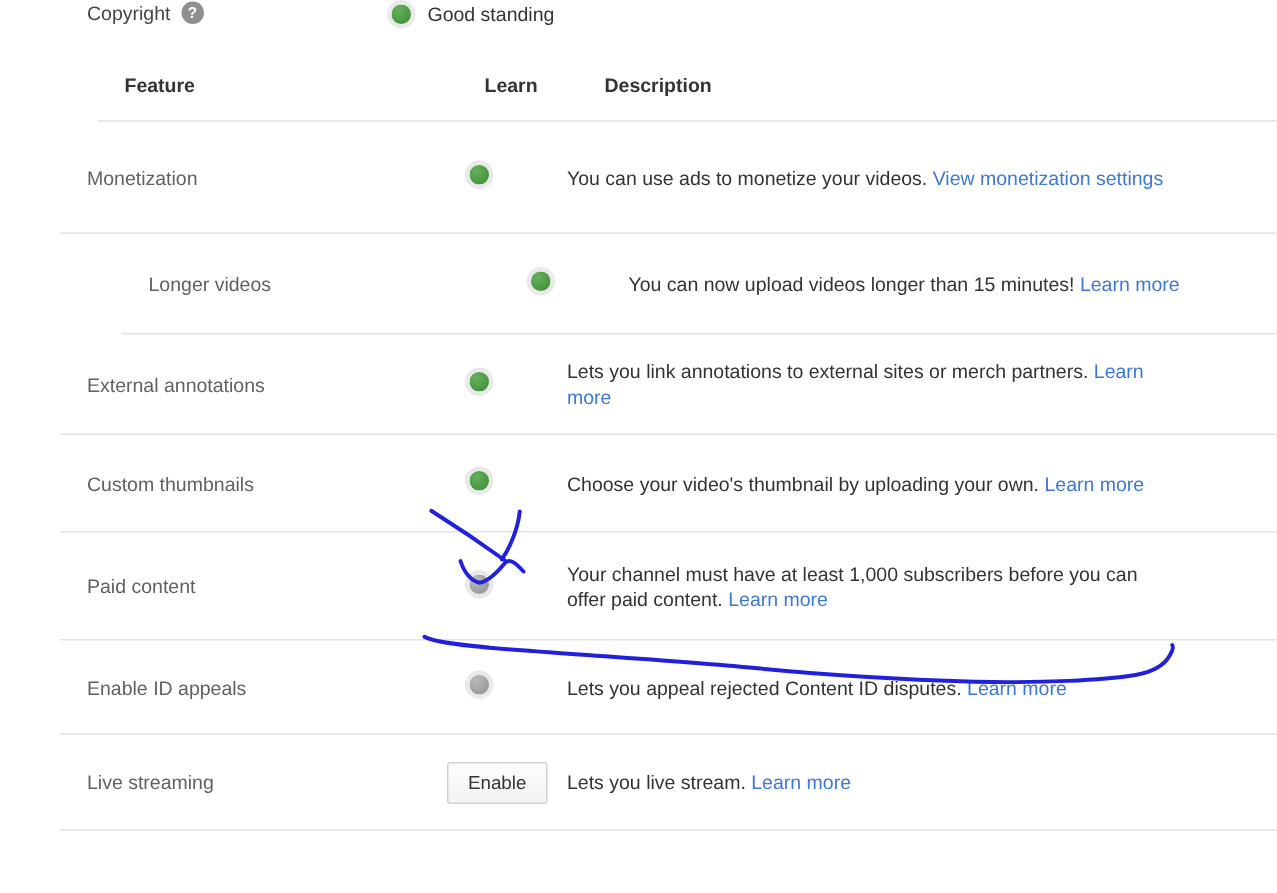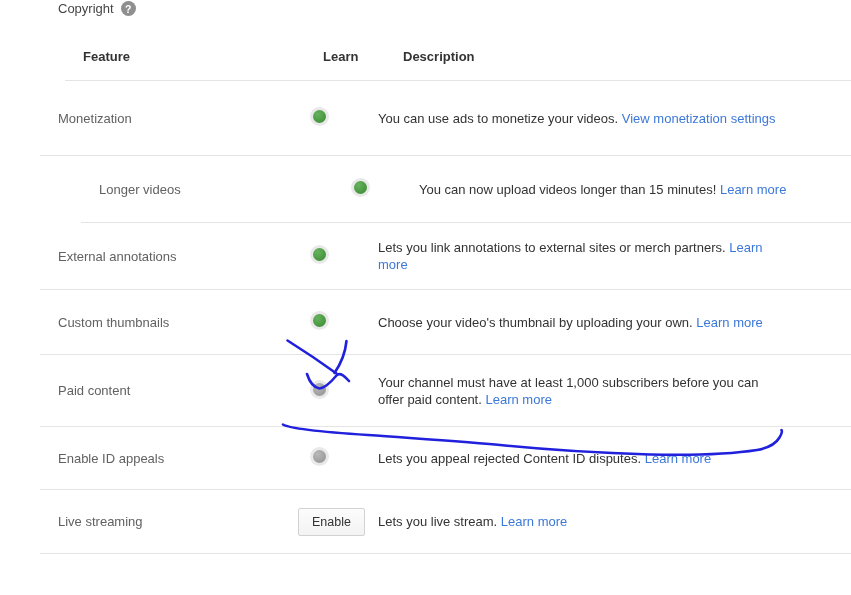--- a/index.html
+++ b/index.html
@@ -55,20 +55,24 @@
 </head>
 <body>
 
 <div class="page">
 
   <div class="top-bar">
     <div class="copyright">
       <span>Copyright</span>
       <span class="help">?</span>
     </div>
+    <div class="good-standing">
+      <span class="dot enabled"></span>
+      <span>Good standing</span>
+    </div>
   </div>
 
   <div class="thead">
     <div>Feature</div>
     <div>Learn</div>
     <div>Description</div>
   </div>
 
   <div class="rows">
     <div class="row">

